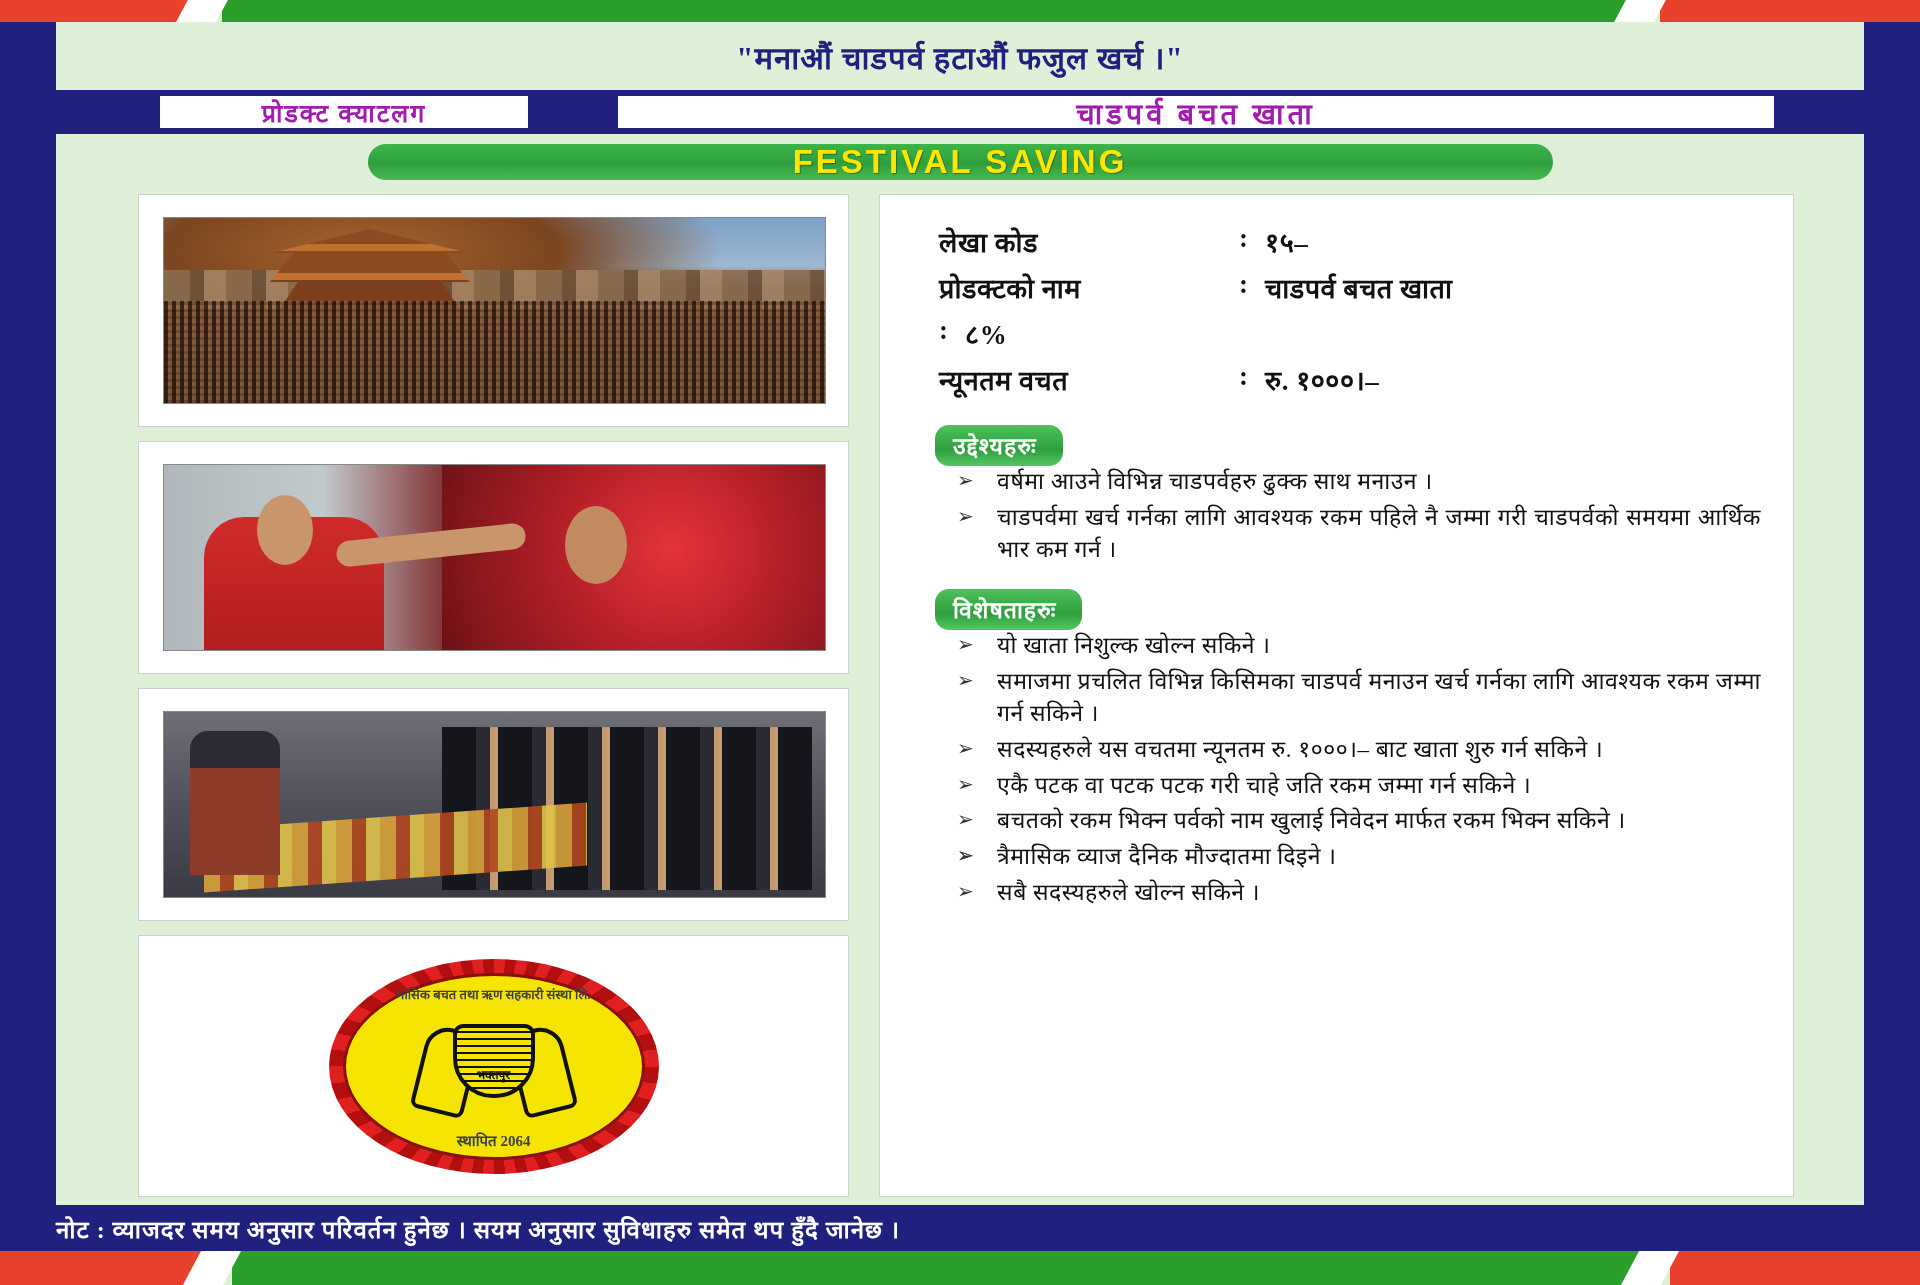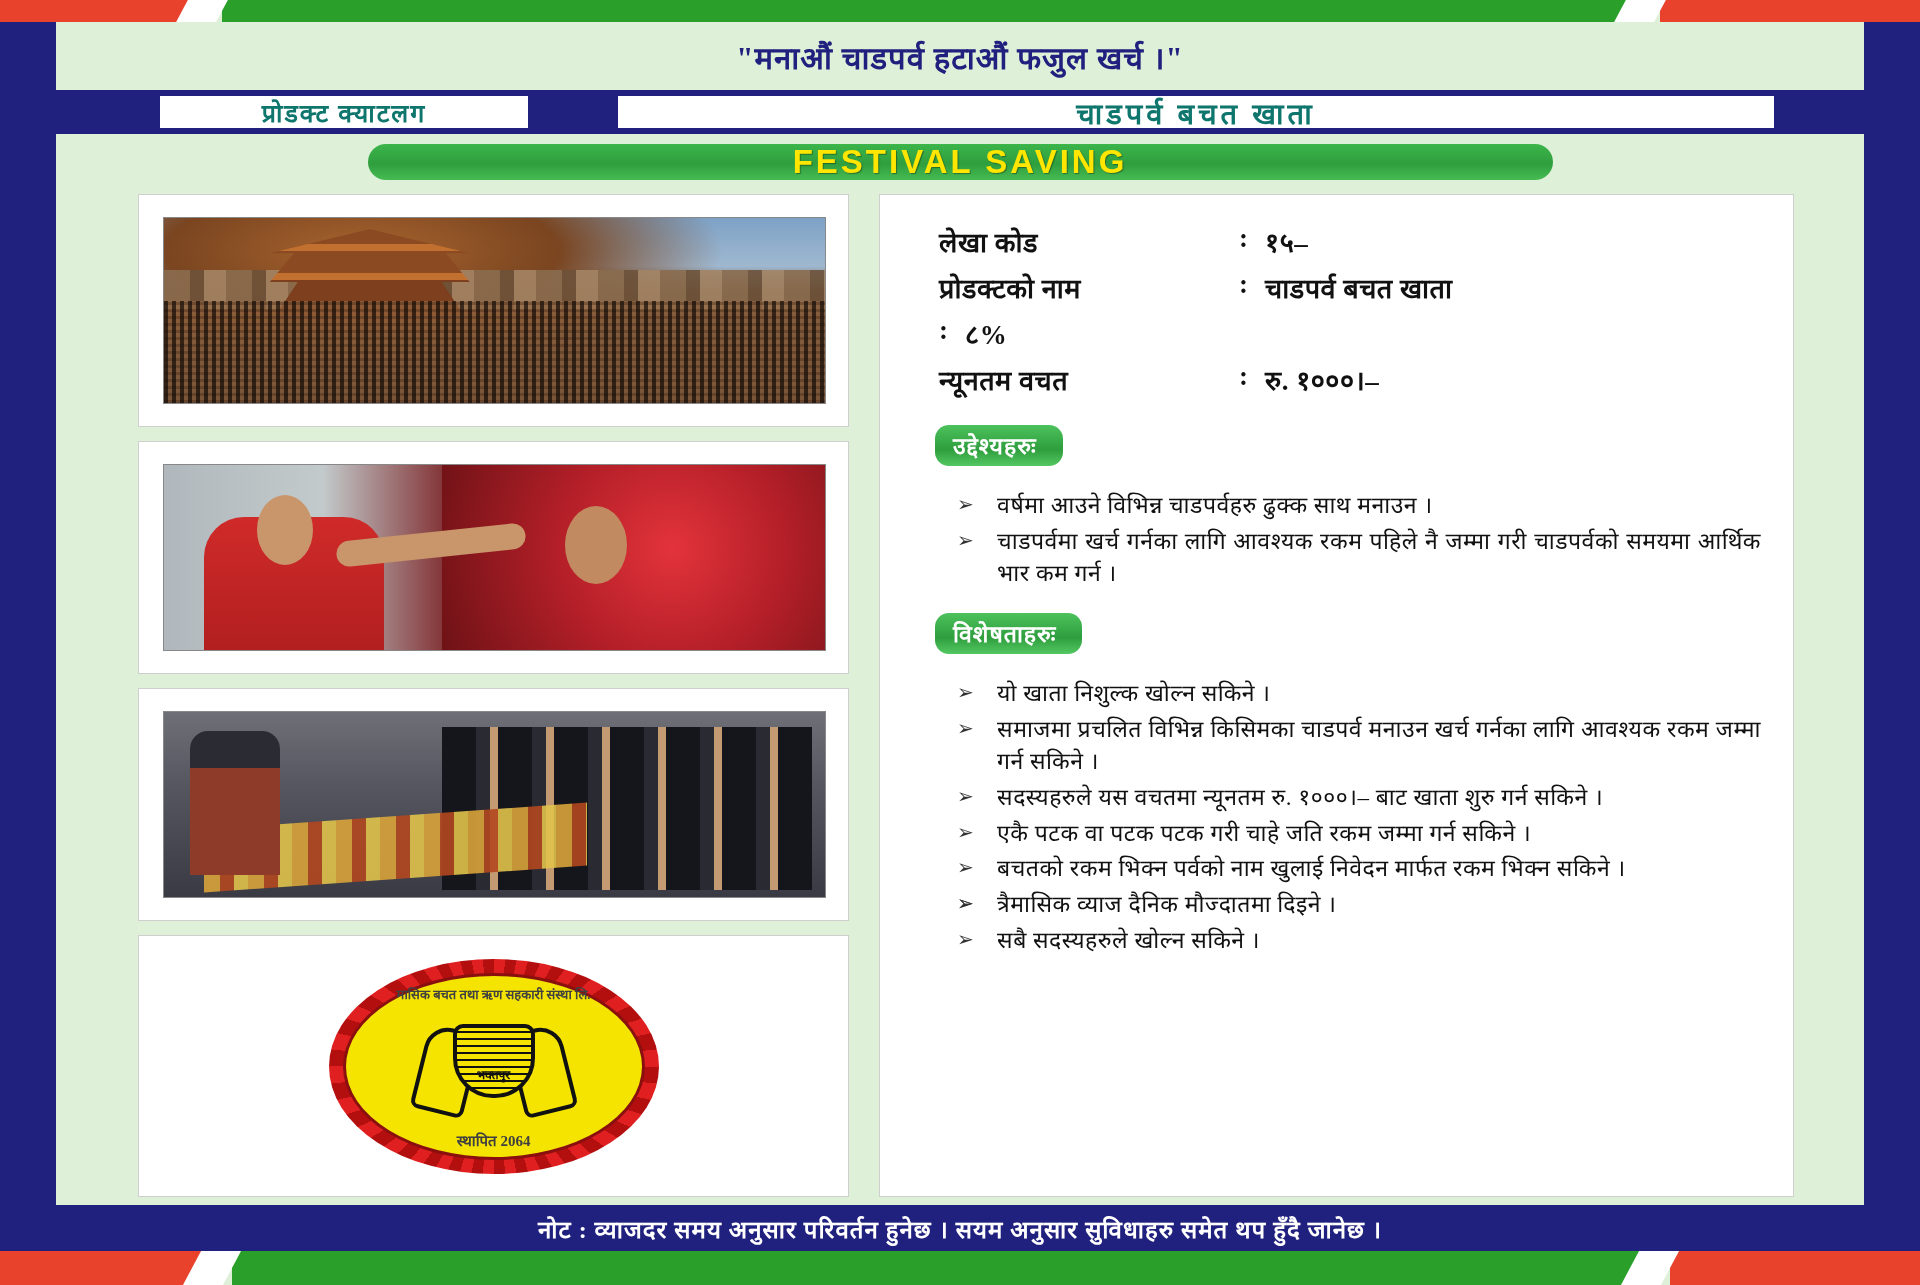--- a/index.html
+++ b/index.html
@@ -76,21 +76,21 @@
     height: 44px;
     background: #20207e;
     display: flex;
     align-items: center;
   }
   .hdr-box {
     background: #ffffff;
     border: 2px solid #20207e;
     font-family: "Liberation Serif", serif;
     font-weight: bold;
-    color: #0f766e;
+    color: #a21caf;
     display: flex;
     align-items: center;
     justify-content: center;
     height: 36px;
     box-sizing: border-box;
   }
   .hdr-left {
     margin-left: 102px;
     width: 372px;
     font-size: 25px;
@@ -338,21 +338,21 @@
 
   .sec-head {
     display: inline-block;
     background: linear-gradient(to bottom, #4cc25c 0%, #2f9e3e 60%, #53c761 100%);
     color: #ffffff;
     font-family: "Liberation Serif", serif;
     font-weight: bold;
     font-size: 23px;
     padding: 4px 26px 5px 18px;
     border-radius: 14px;
-    margin: 18px 0 24px 10px;
+    margin: 18px 0 0 10px;
     letter-spacing: 1px;
   }
   ul.bullets {
     list-style: none;
     margin: 0 0 4px 0;
     padding: 0 6px 0 18px;
   }
   ul.bullets li {
     position: relative;
     font-family: "Liberation Serif", serif;
@@ -373,21 +373,20 @@
   }
   .note-bar {
     position: absolute;
     left: 56px;
     bottom: 34px;
     width: 1808px;
     height: 46px;
     background: #20207e;
     display: flex;
     align-items: center;
-    justify-content: center;
   }
   .note-text {
     color: #ffffff;
     font-family: "Liberation Serif", serif;
     font-weight: bold;
     font-size: 24px;
     letter-spacing: 1px;
   }
 </style>
 </head>

